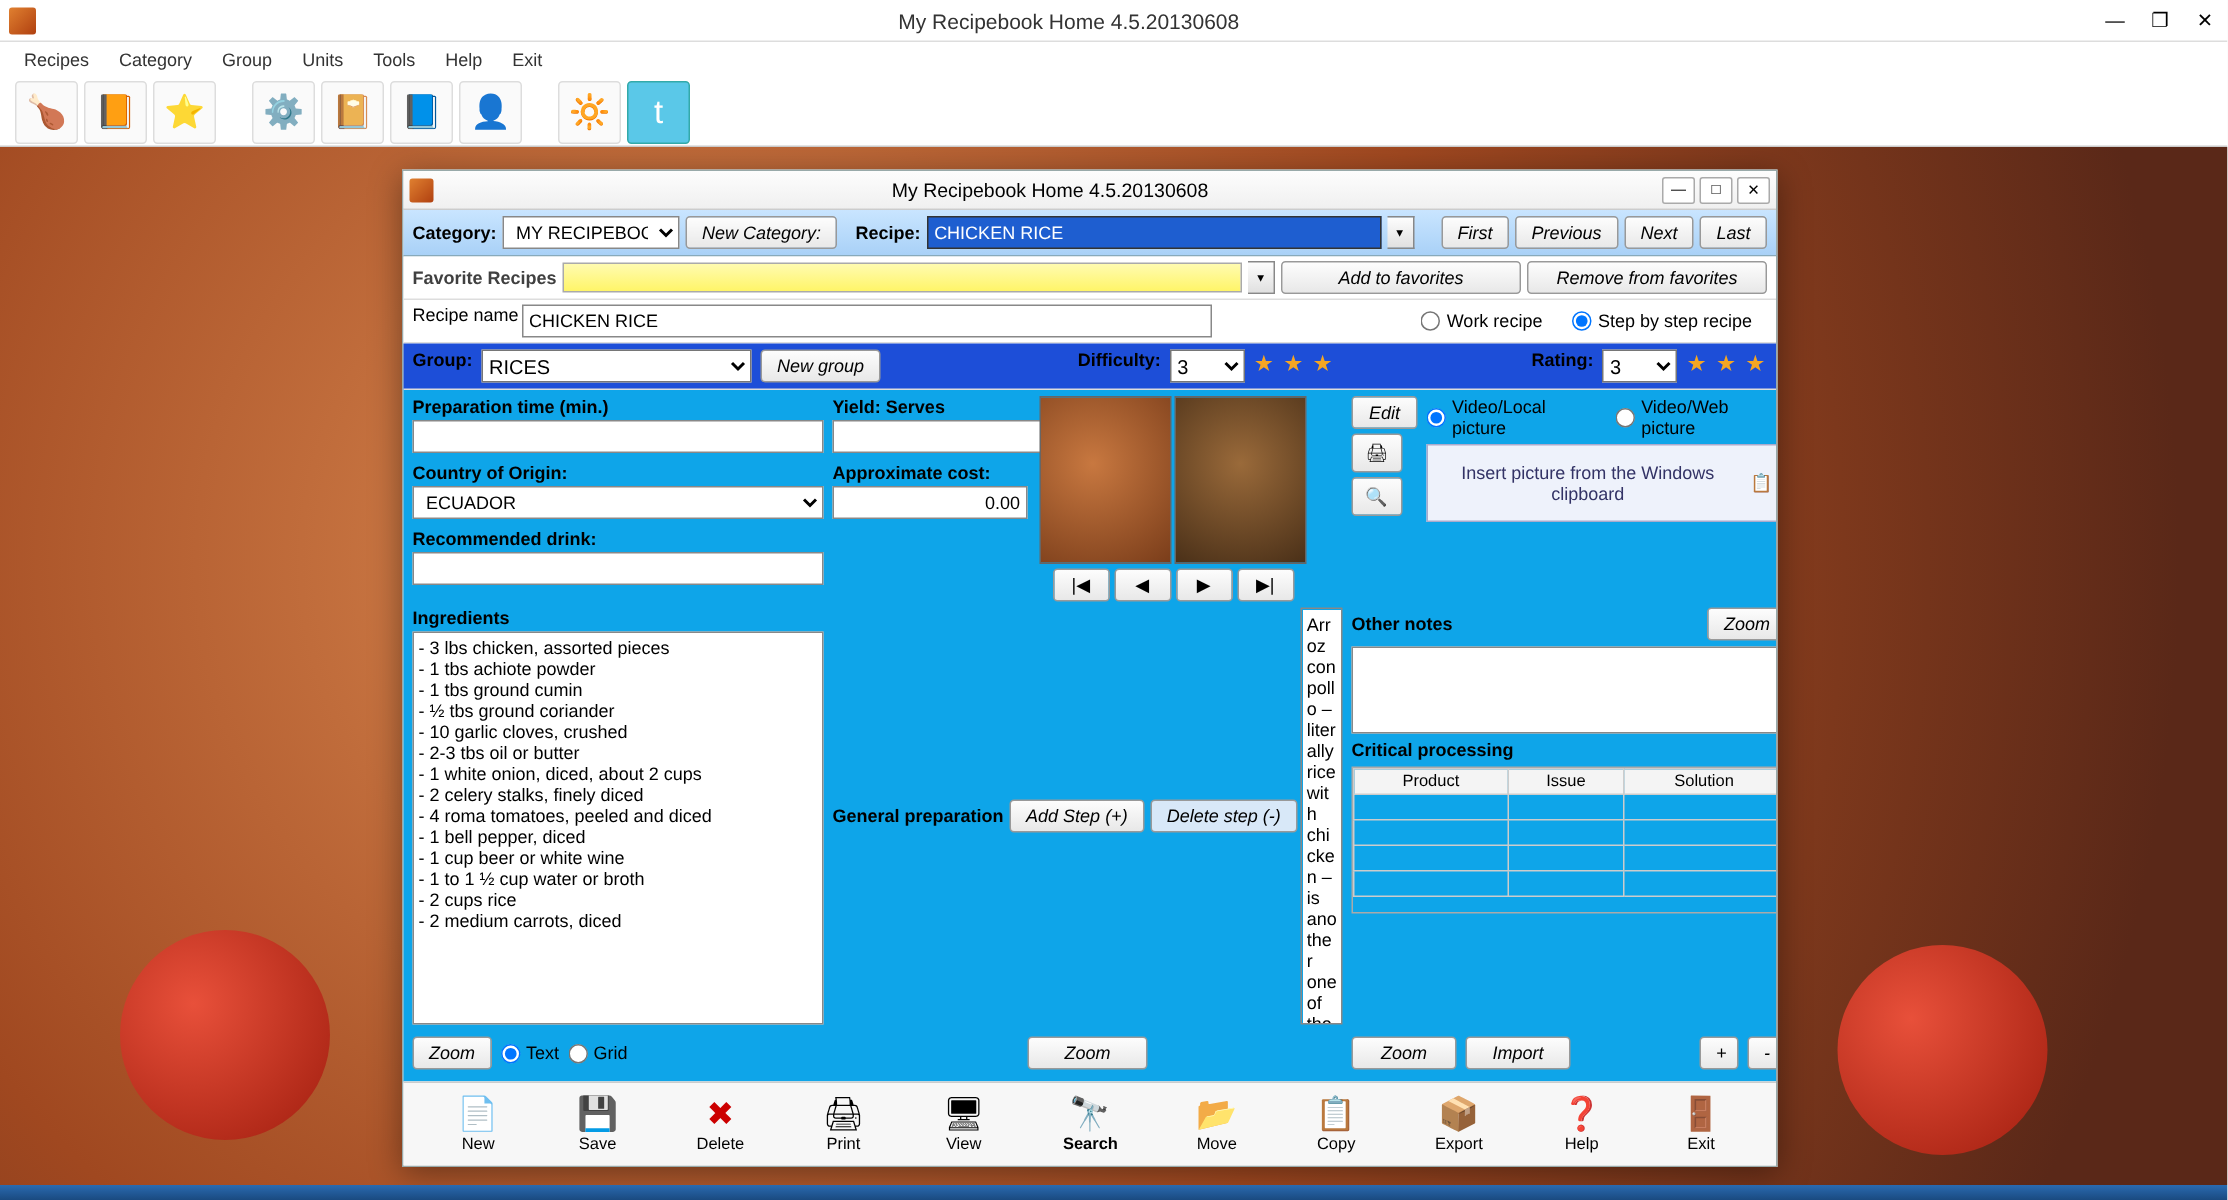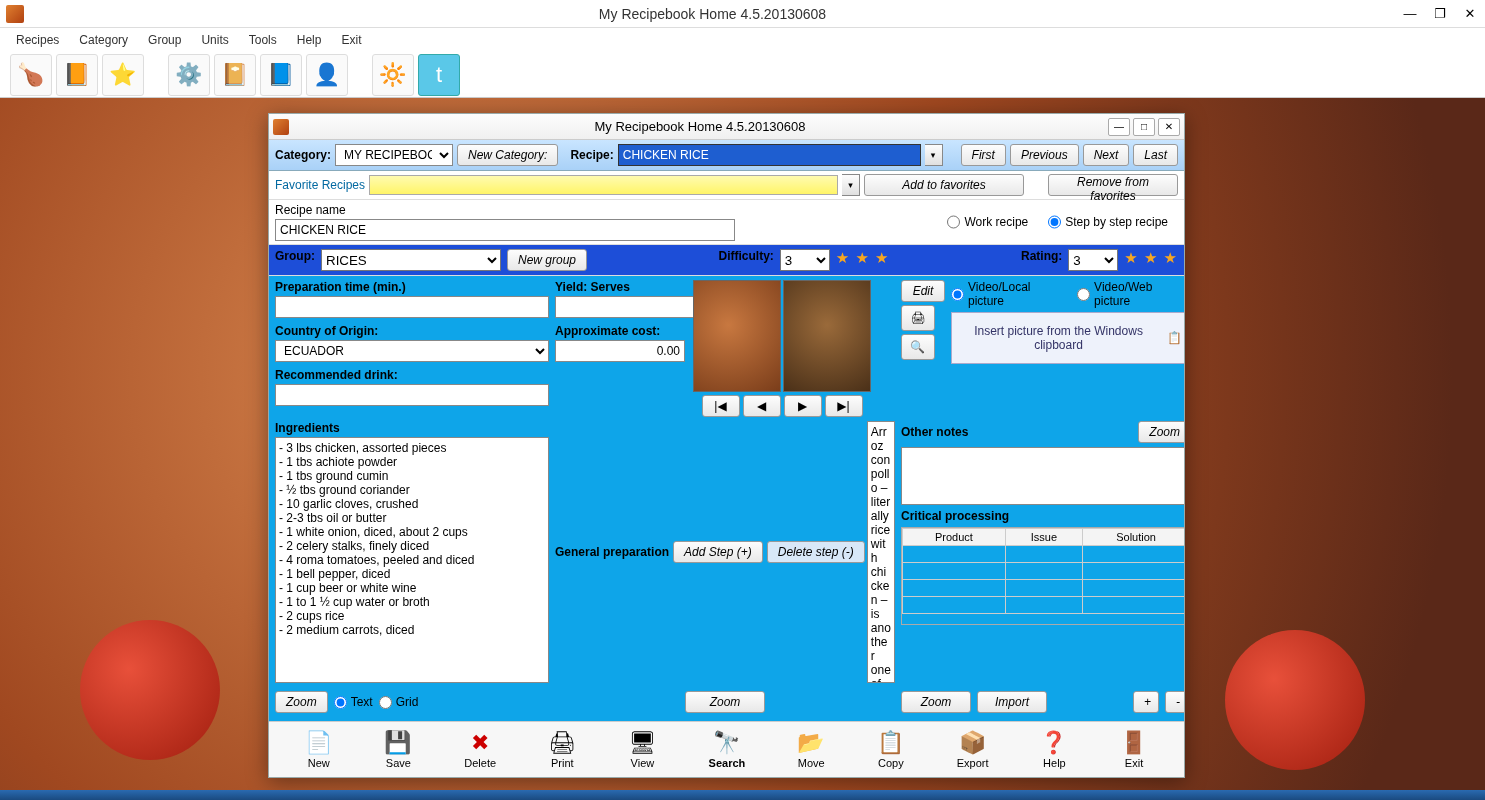--- a/index.html
+++ b/index.html
@@ -39,26 +39,26 @@
 .row-cat { background: linear-gradient(#c9e5ff,#a9d1f7); padding: 4px 6px; display: flex; align-items: center; gap: 4px; border-bottom: 1px solid #8ab; }
 .row-cat label { font-weight: bold; }
 .row-cat select, .row-cat input[type=text] { height: 22px; border: 1px solid #888; font-size: 12px; padding: 0 4px; }
 .btn { height: 22px; padding: 0 10px; border: 1px solid #999; background: linear-gradient(#fdfdfd,#e8e8e8); border-radius: 3px; cursor: pointer; font-size: 12px; font-style: italic; }
 .recipe-combo { flex: 1; background: #2a5fd6; color: #fff; border: 1px solid #333; height: 22px; display: flex; align-items: center; padding: 0 4px; }
 .recipe-combo.sel { background: #1e5ed0; }
 .drop-arrow { width: 18px; height: 22px; border: 1px solid #888; border-left: none; background: linear-gradient(#fdfdfd,#e0e0e0); display: flex; align-items: center; justify-content: center; font-size: 9px; cursor: pointer; }
 
 
 .row-fav { background: #fff; padding: 3px 6px; display: flex; align-items: center; gap: 4px; border-bottom: 1px solid #ddd; }
-.fav-label { font-weight: normal; color: #0369a1; }
+.fav-label { font-weight: bold; color: #404040; }
 .fav-combo { flex: 1; height: 20px; background: linear-gradient(#fffbb0,#fff568); border: 1px solid #aaa; }
 
 
 .row-name { background: #fff; padding: 3px 6px; display: flex; align-items: center; gap: 16px; border-bottom: 1px solid #ddd; }
-.row-name .col { display: flex; flex-direction: column; gap: 2px; }
+.row-name .col { display: flex; flex-direction: row; gap: 2px; }
 .row-name input { height: 22px; border: 1px solid #888; padding: 0 4px; font-size: 12px; }
 .radio-row { display: flex; align-items: center; gap: 20px; margin-left: auto; margin-right: 10px; }
 .radio-lbl { display: flex; align-items: center; gap: 4px; }
 
 
 .row-group { background: #1d4ed8; padding: 4px 6px; display: flex; gap: 6px; border-bottom: 1px solid #ddd; }
 .stars { color: #f5a623; font-size: 15px; letter-spacing: 1px; }
 
 
 .body-grid { flex: 1; background: #0ea5e9; display: grid; grid-template-columns: 274px 340px 290px; grid-template-rows: auto auto 1fr auto; gap: 4px 6px; padding: 4px 6px; overflow: hidden; }
@@ -180,21 +180,21 @@
     <button class="btn">Previous</button>
     <button class="btn">Next</button>
     <button class="btn">Last</button>
   </div>
 
   <div class="row-fav">
     <span class="fav-label">Favorite Recipes</span>
     <div class="fav-combo"></div>
     <div class="drop-arrow">▾</div>
     <button class="btn" style="width:160px;">Add to favorites</button>
-    <button class="btn" style="width:130px;margin-left:20px;">Remove from favorites</button>
+    <button class="btn" style="width:160px;">Remove from favorites</button>
   </div>
 
   <div class="row-name">
     <div class="col">
       <label>Recipe name</label>
       <input type="text" style="width: 460px;" value="CHICKEN RICE">
     </div>
     <div class="radio-row">
       <label class="radio-lbl">
           <input type="radio" name="rtype" style=""> 

